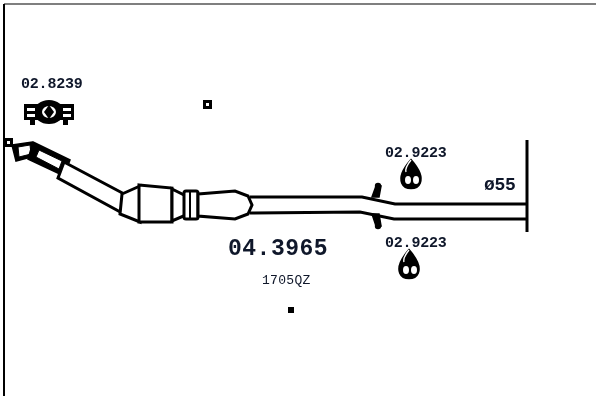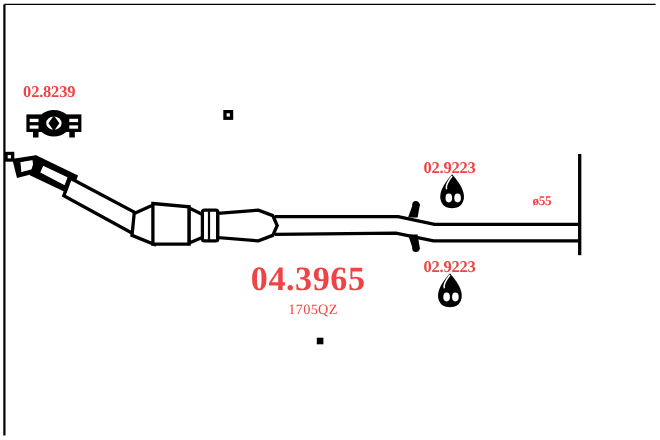--- a/index.html
+++ b/index.html
@@ -20,31 +20,31 @@
   #diagram-svg {
     position: absolute;
     left: 0;
     top: 0;
     width: 600px;
     height: 400px;
     display: block;
   }
   .lbl {
     position: absolute;
-    color: #ef4444;
-    font-family: Liberation Serif, serif;
+    color: #0f172a;
+    font-family: Liberation Mono, monospace;
     font-weight: bold;
     white-space: nowrap;
     line-height: 1;
     user-select: none;
   }
   #label-part-main {
     left: 228px;
     top: 238px;
-    font-size: 31px;
+    font-size: 23px;
     letter-spacing: 0.5px;
   }
   #label-part-sub {
     left: 262px;
     top: 274px;
     font-size: 13px;
     font-weight: normal;
     letter-spacing: 0.3px;
   }
   #label-clamp-left {
@@ -61,21 +61,21 @@
   }
   #label-ring-lower {
     left: 385px;
     top: 236px;
     font-size: 15px;
     letter-spacing: -0.2px;
   }
   #label-diameter {
     left: 484px;
     top: 176px;
-    font-size: 12px;
+    font-size: 18px;
     letter-spacing: -0.3px;
   }
 </style>
 </head>
 <body>
 
 <div id="diagram-root">
 
   <svg id="diagram-svg" viewBox="0 0 600 400" xmlns="http://www.w3.org/2000/svg">
 

